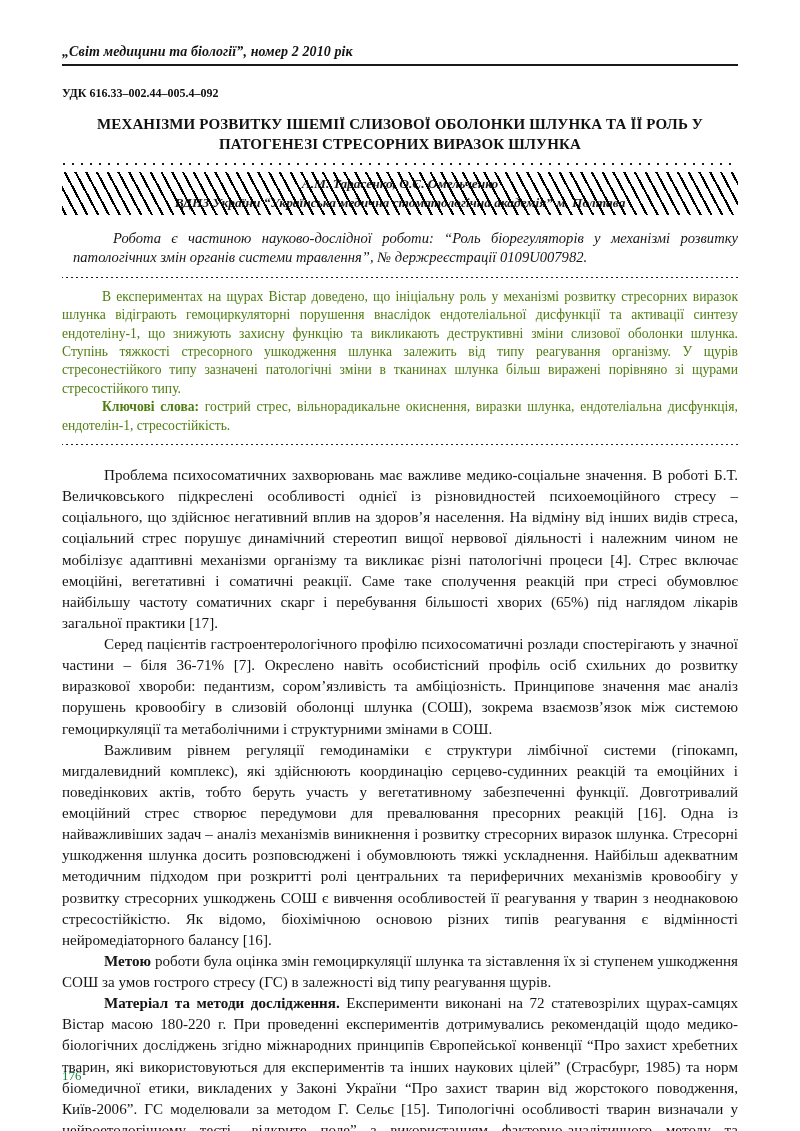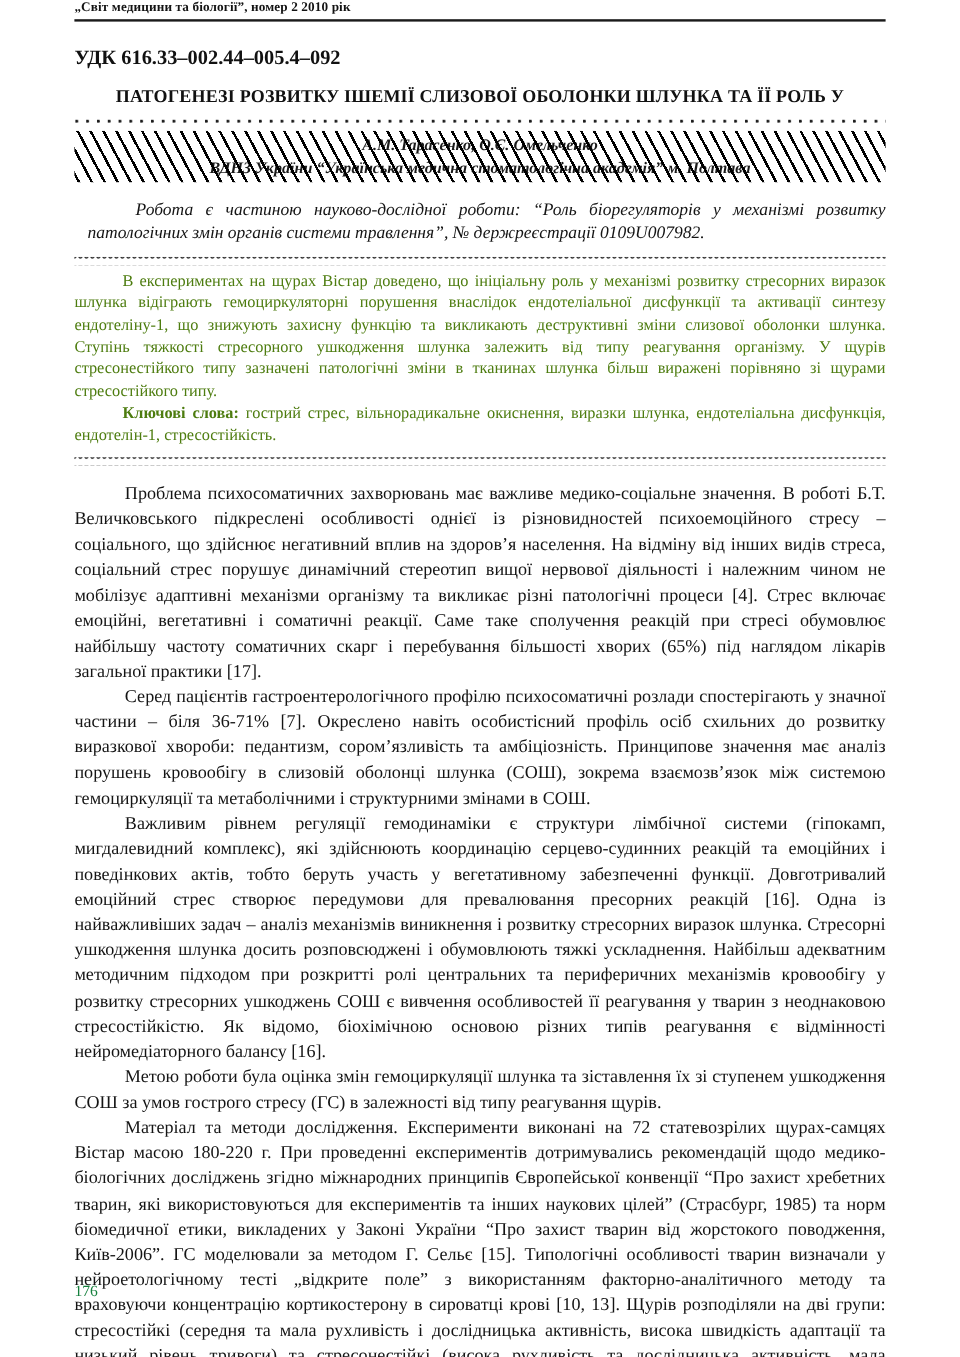--- a/index.html
+++ b/index.html
@@ -21,38 +21,40 @@
     position: absolute;
     left: 0; top: 0;
     width: 800px;
     height: 1131px;
     box-sizing: border-box;
     padding: 0 62px;
   }
 
   
   .running-head {
-    font-weight: bold;
-    font-size: 11px;
+    padding-top: 44px;
+    font-style: italic;
+    font-weight: bold;
+    font-size: 14px;
     letter-spacing: 0.1px;
     color: #131313;
     white-space: nowrap;
   }
   .head-rule {
     margin-top: 4px;
     border: 0;
     border-top: 2px solid #1a1a1a;
     height: 0;
   }
 
   
   .udk {
     margin-top: 20px;
     font-weight: bold;
-    font-size: 17px;
+    font-size: 12px;
     color: #111;
   }
 
   
   .title {
     margin-top: 14px;
     text-align: center;
     font-weight: bold;
     font-size: 15px;
     line-height: 1.33;
@@ -137,21 +139,21 @@
   
   .body-text {
     font-size: 15.1px;
     line-height: 1.40;
     text-align: justify;
     text-indent: 42px;
     color: #141414;
     margin: 0;
   }
   .body-text.first { margin-top: 14px; }
-  .lead { font-weight: normal; }
+  .lead { font-weight: bold; }
 
   
   .folio {
     position: absolute;
     left: 62px;
     top: 1068px;
     font-size: 13px;
     color: #15803d;
   }
 
@@ -167,21 +169,22 @@
 <body>
 
 <div class="page">
 
   <div class="running-head">„Світ медицини та біології”, номер 2 2010 рік</div>
   <hr class="head-rule">
 
   <div class="udk">УДК 616.33–002.44–005.4–092</div>
 
   <div class="title">
-    <span class="title-line">ПАТОГЕНЕЗІ РОЗВИТКУ ІШЕМІЇ СЛИЗОВОЇ ОБОЛОНКИ ШЛУНКА ТА ЇЇ РОЛЬ У</span>
+    <span class="title-line">МЕХАНІЗМИ РОЗВИТКУ ІШЕМІЇ СЛИЗОВОЇ ОБОЛОНКИ ШЛУНКА ТА ЇЇ РОЛЬ У</span>
+    <span class="title-line">ПАТОГЕНЕЗІ СТРЕСОРНИХ ВИРАЗОК ШЛУНКА</span>
   </div>
 
   <div class="dot-rule"></div>
 
   <div class="authors-block">
     <div class="authors-line">А.М. Тарасенко, О.Є. Омельченко</div>
     <div class="authors-line">ВДНЗ України “Українська медична стоматологічна академія” м. Полтава</div>
     <div class="hatch-overlay"></div>
   </div>
 

